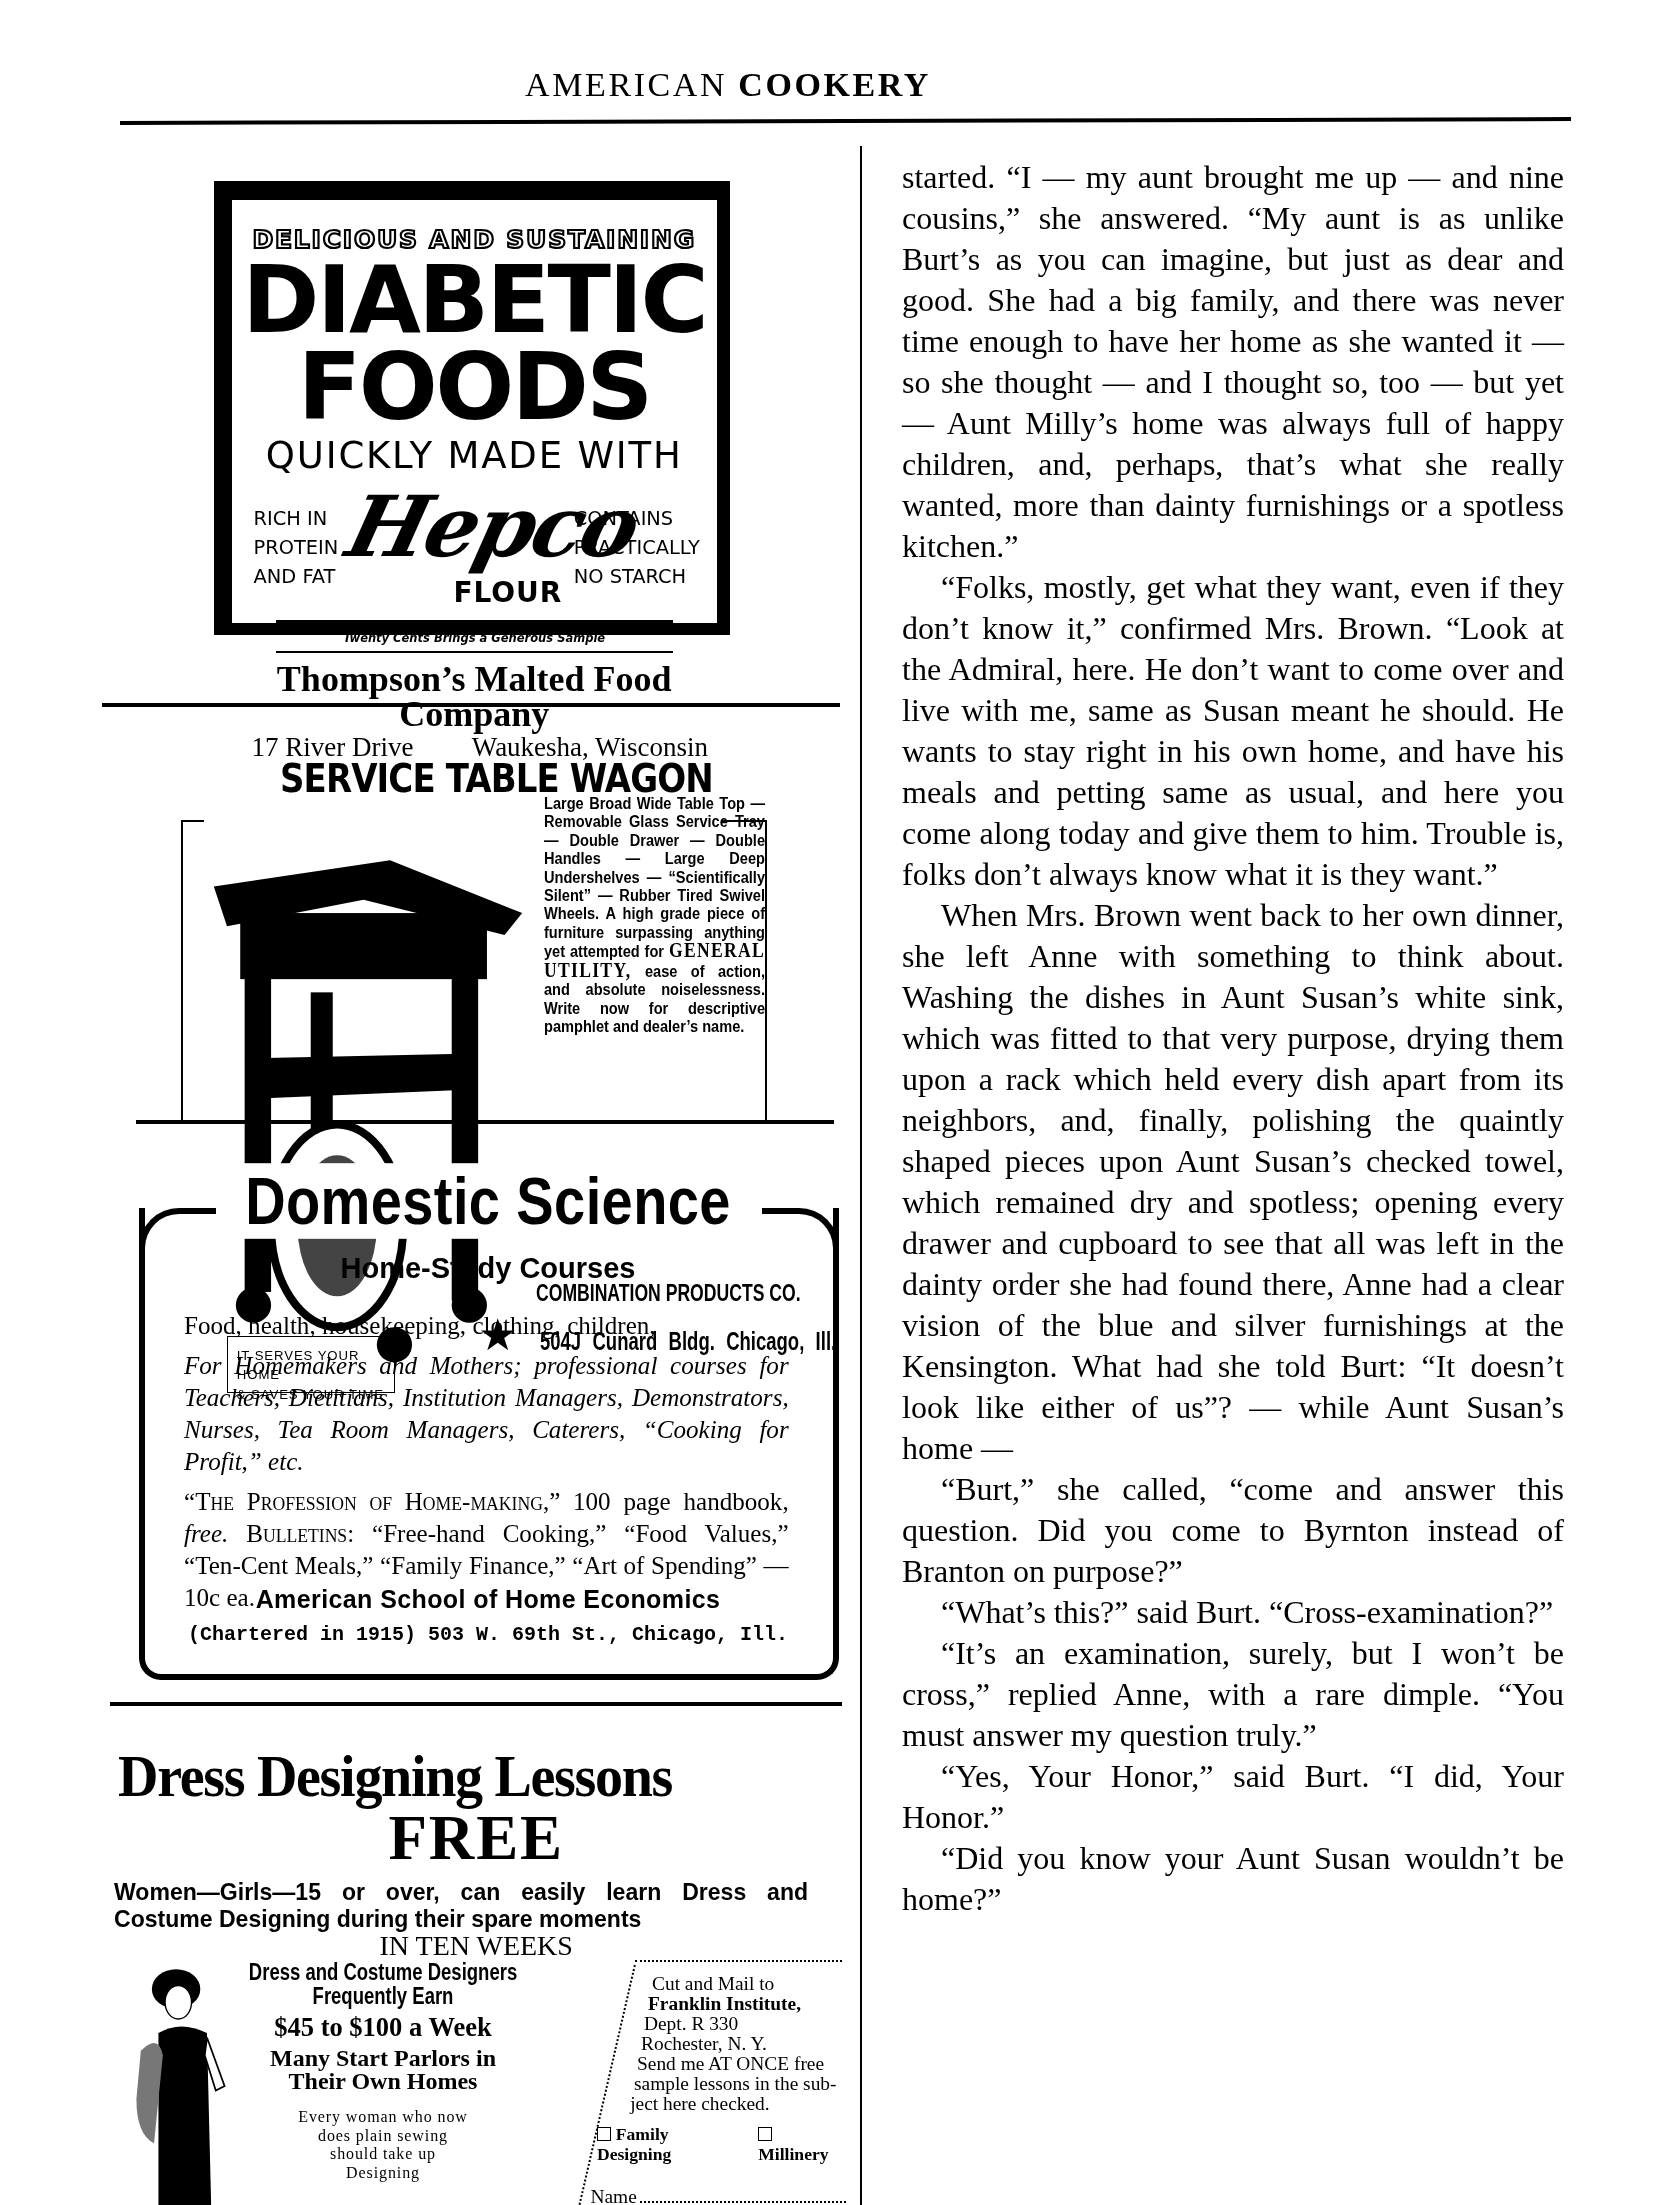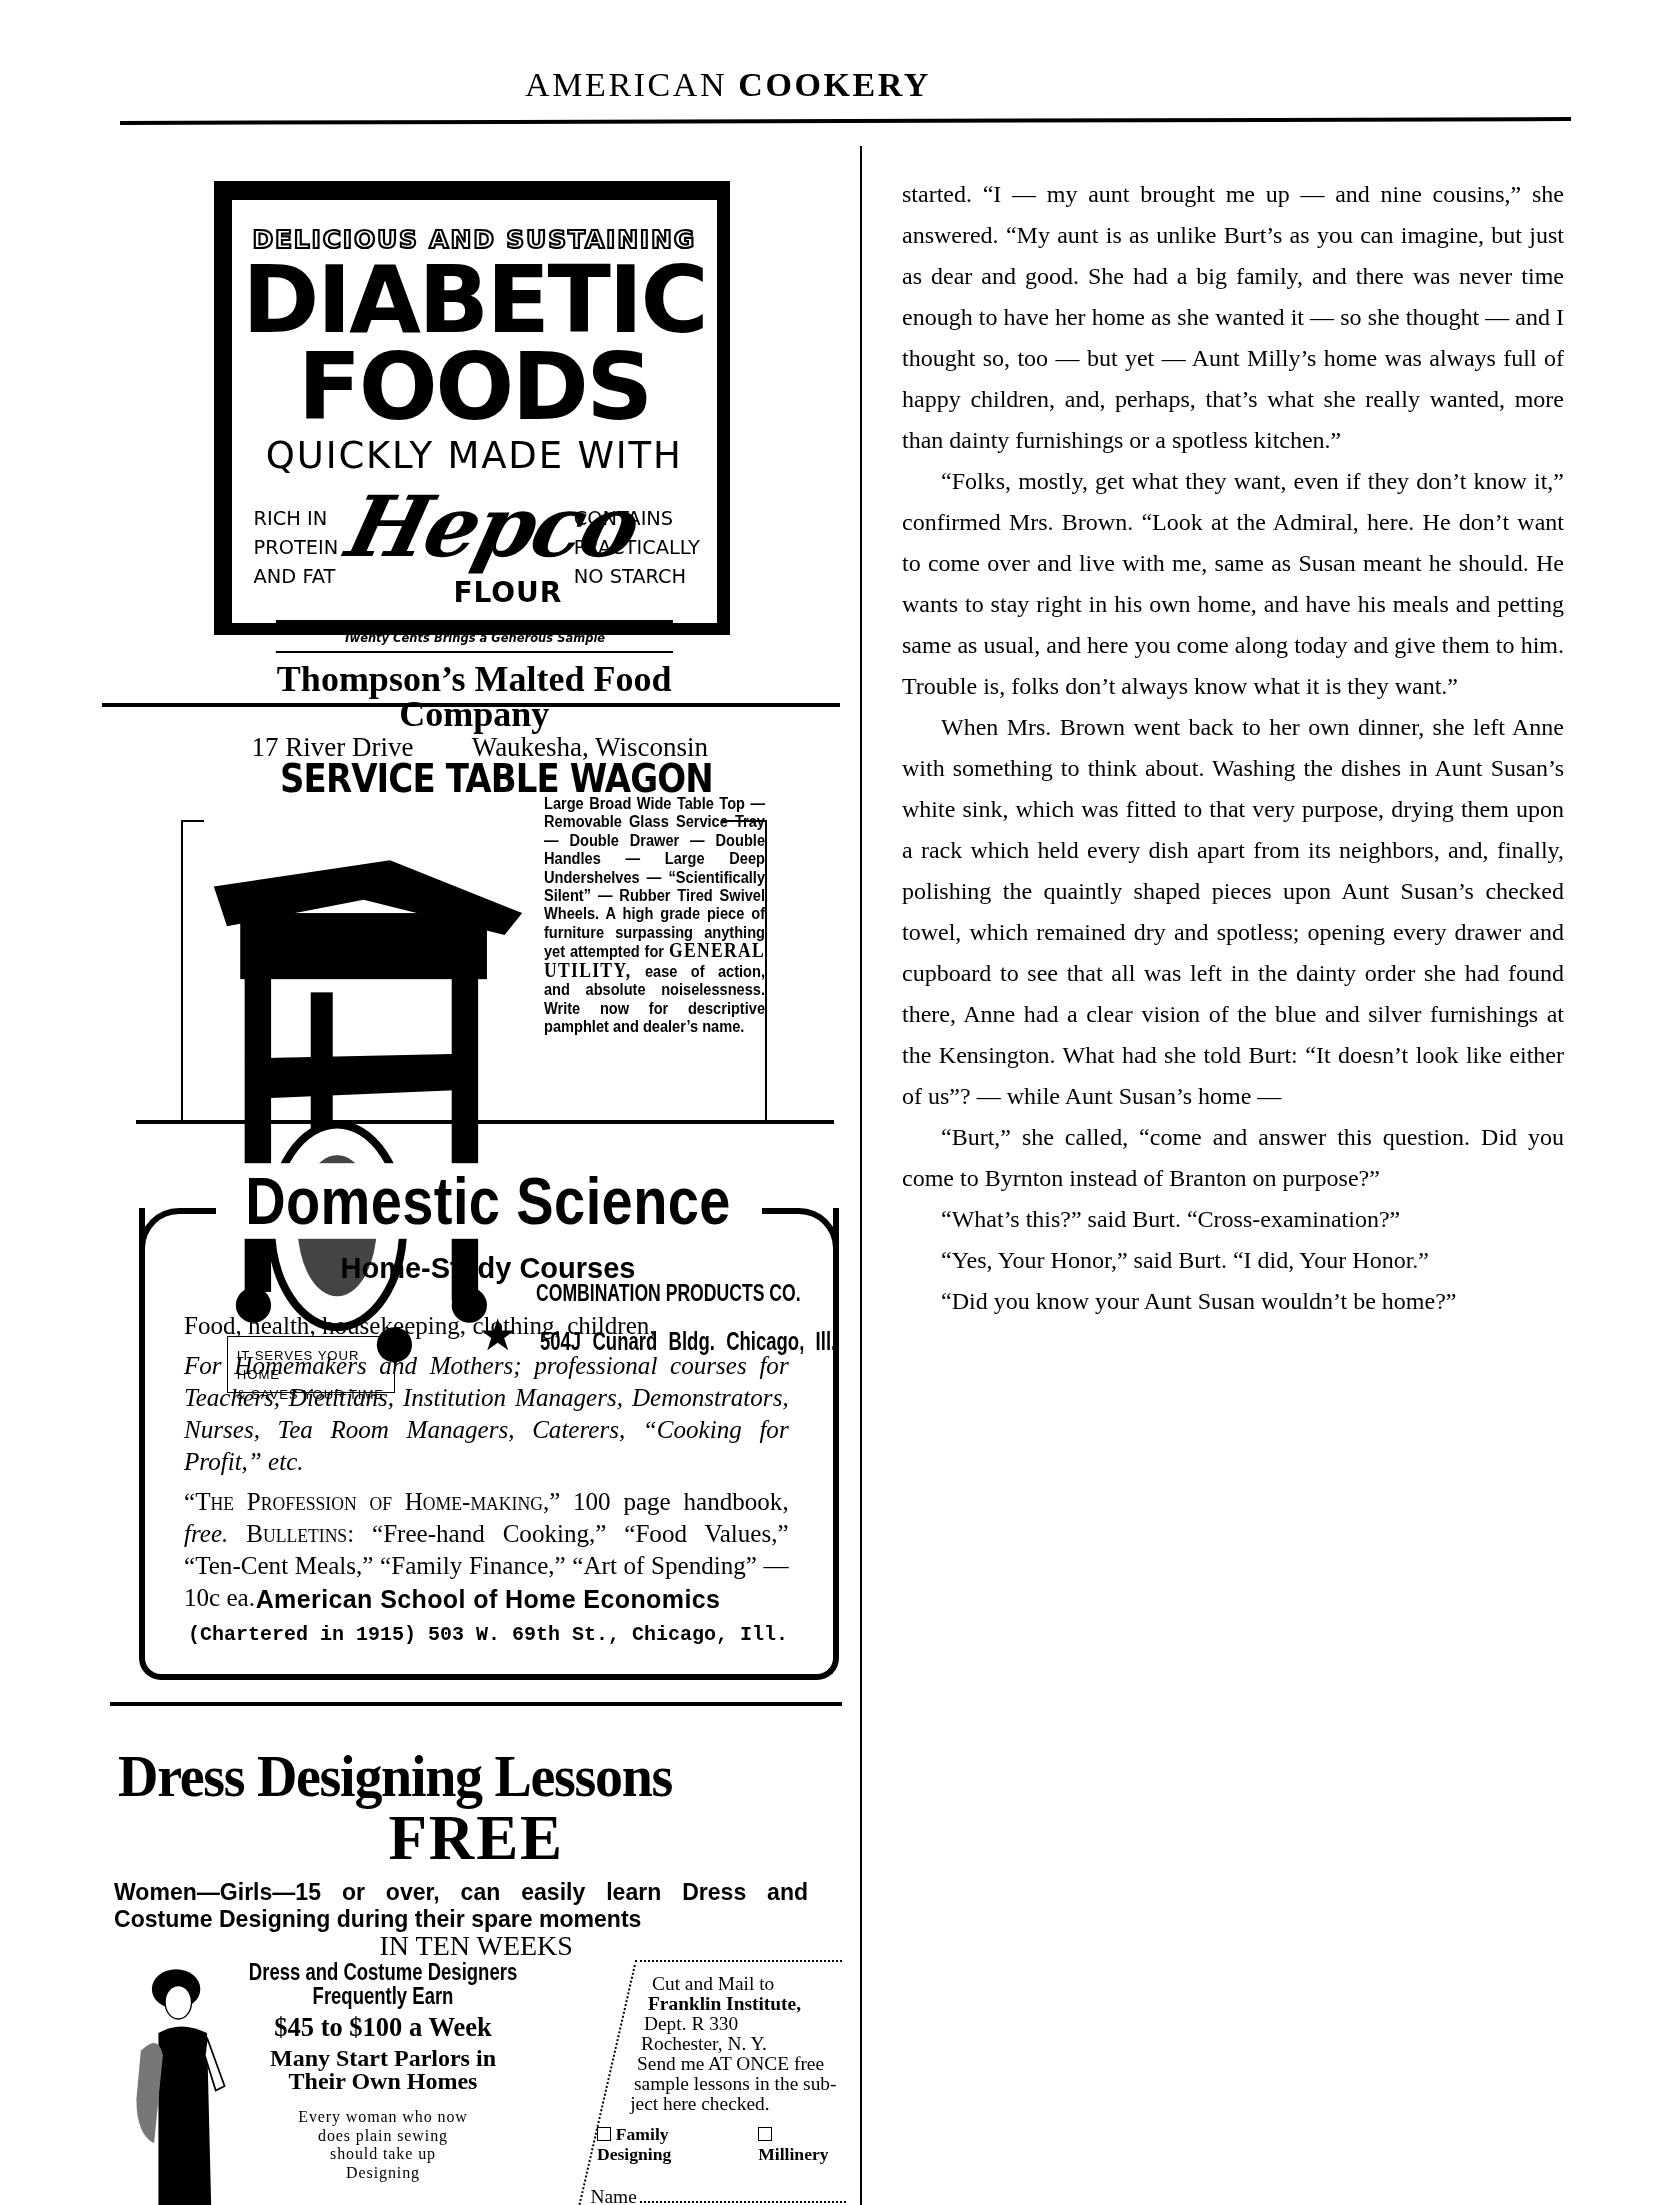--- a/index.html
+++ b/index.html
@@ -6,21 +6,21 @@
   body { width: 1669px; height: 2384px; position: relative; overflow: hidden; color: #000; font-family: "Liberation Serif", serif; }
   .abs { position: absolute; }
 
   
   .running-head { left: 0; width: 1456px; top: 66px; text-align: center; font-size: 34px; letter-spacing: 2.6px; font-family: "Liberation Serif", serif; }
   .running-head .bold { font-weight: bold; }
   .rule-top { left: 120px; top: 119px; width: 1451px; height: 4.4px; background: #000; transform: rotate(-0.15deg); }
   .col-divider { left: 860px; top: 146px; width: 1.8px; height: 2161px; background: #000; }
 
   
-  .article { left: 902px; top: 157px; width: 662px; font-size: 24px; line-height: 41px; text-align: justify; margin-top: 17px; }
+  .article { left: 902px; top: 157px; width: 662px; font-size: 32px; line-height: 41px; text-align: justify; }
   .article p { margin: 0; text-indent: 39px; }
   .article p.first { text-indent: 0; }
 
   
   .ad-diabetic { left: 214px; top: 181px; width: 516px; height: 454px; background: #000; }
   .ad-diabetic .inner { position: absolute; left: 17.6px; top: 18.5px; right: 13.2px; bottom: 12.3px; background: #fff; text-align: center; font-family: "DejaVu Sans", sans-serif; }
   .outline-text { font-size: 25px; font-weight: bold; color: #fff; -webkit-text-stroke: 2.2px #000; letter-spacing: 1.8px; margin-top: 25.6px; }
   .diabetic-big { font-size: 93px; font-weight: 900; line-height: 84px; letter-spacing: -2.6px; margin-top: 3.5px; font-family: "DejaVu Sans", sans-serif; }
   .quickly { font-size: 37px; letter-spacing: 1.8px; margin-top: 5.3px; }
   .hepco-row { display: flex; justify-content: space-between; align-items: center; margin: 4.4px 17px 0 22px; height: 132px; }
@@ -236,16 +236,17 @@
 
   </div>
 </div>
 
 <div class="abs article">
   <p class="first">started. “I — my aunt brought me up — and nine cousins,” she answered. “My aunt is as unlike Burt’s as you can imagine, but just as dear and good. She had a big family, and there was never time enough to have her home as she wanted it — so she thought — and I thought so, too — but yet — Aunt Milly’s home was always full of happy children, and, perhaps, that’s what she really wanted, more than dainty furnishings or a spotless kitchen.”</p>
   <p>“Folks, mostly, get what they want, even if they don’t know it,” confirmed Mrs. Brown. “Look at the Admiral, here. He don’t want to come over and live with me, same as Susan meant he should. He wants to stay right in his own home, and have his meals and petting same as usual, and here you come along today and give them to him. Trouble is, folks don’t always know what it is they want.”</p>
   <p>When Mrs. Brown went back to her own dinner, she left Anne with something to think about. Washing the dishes in Aunt Susan’s white sink, which was fitted to that very purpose, drying them upon a rack which held every dish apart from its neighbors, and, finally, polishing the quaintly shaped pieces upon Aunt Susan’s checked towel, which remained dry and spotless; opening every drawer and cupboard to see that all was left in the dainty order she had found there, Anne had a clear vision of the blue and silver furnishings at the Kensington. What had she told Burt: “It doesn’t look like either of us”? — while Aunt Susan’s home —</p>
   <p>“Burt,” she called, “come and answer this question. Did you come to Byrnton instead of Branton on purpose?”</p>
   <p>“What’s this?” said Burt. “Cross-examination?”</p>
+  <p>“It’s an examination, surely, but I won’t be cross,” replied Anne, with a rare dimple. “You must answer my question truly.”</p>
   <p>“Yes, Your Honor,” said Burt. “I did, Your Honor.”</p>
   <p>“Did you know your Aunt Susan wouldn’t be home?”</p>
 </div>
 
 
 </body></html>

